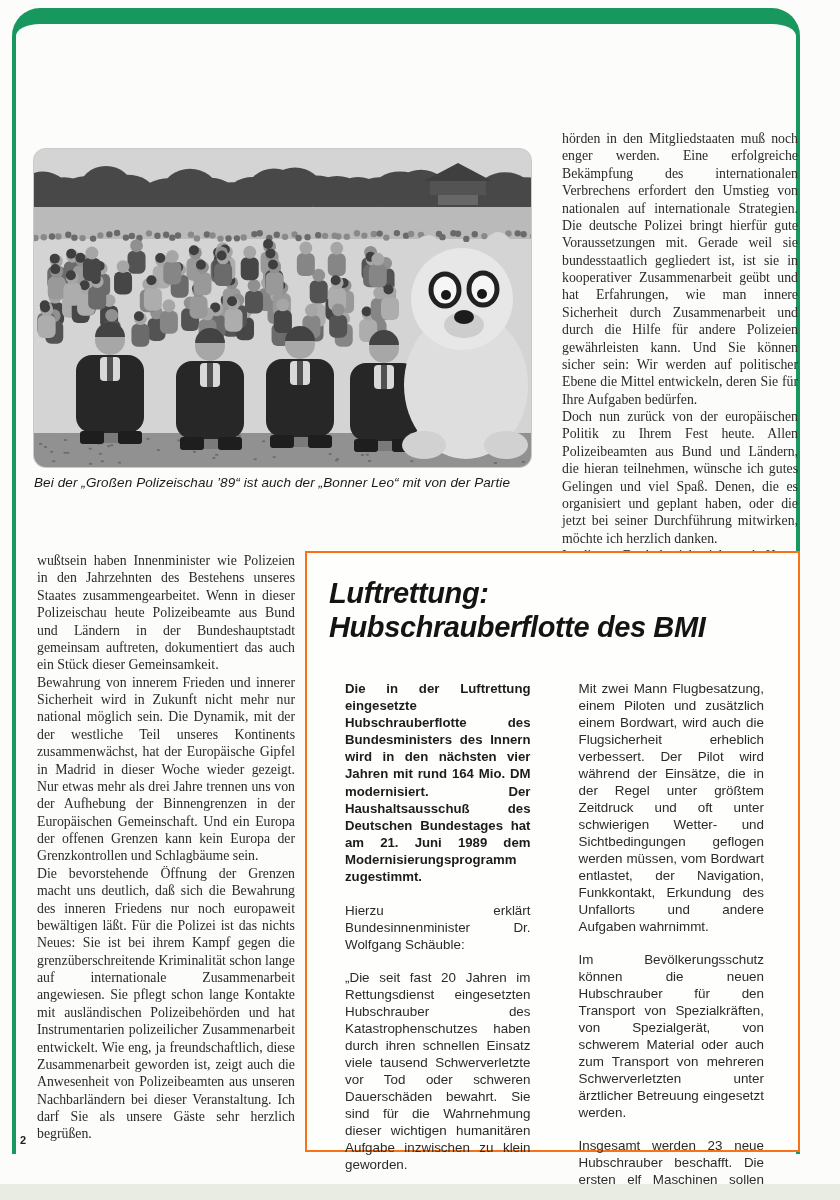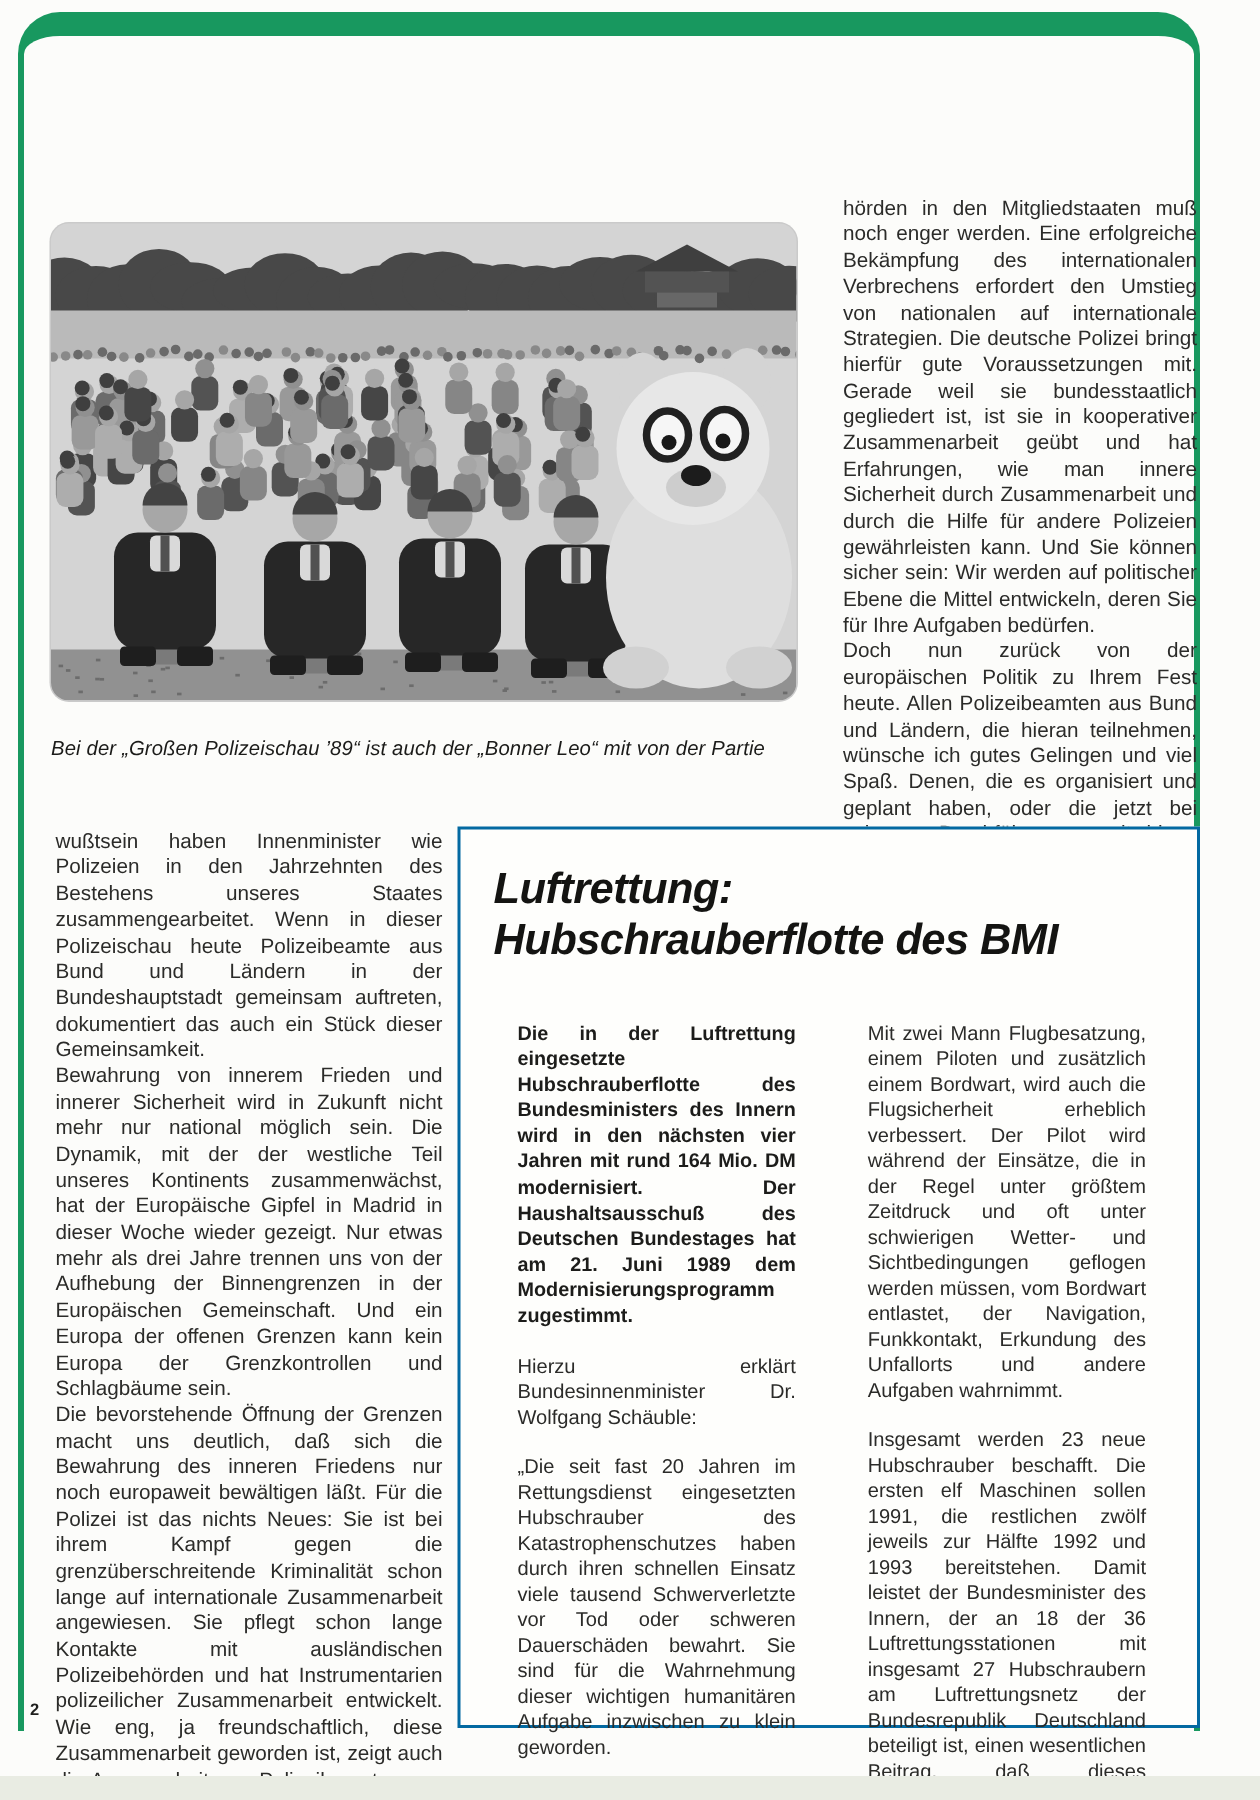--- a/index.html
+++ b/index.html
@@ -26,33 +26,33 @@
     font-size:11px;font-weight:bold;color:#1f1f1d;
   }
   .photo-figure{position:absolute;left:34px;top:149px;width:497px;}
   .photo-box{
     width:497px;height:318px;border-radius:12px;overflow:hidden;
     background:#cfcfca;filter:grayscale(1) contrast(1.03);
     box-shadow:0 0 0 1px #c8c8c2;
   }
   .photo-box svg{display:block;}
   .caption{
-    margin-top:24px;font-style:italic;font-size:13.5px;color:#1b1b19;
+    margin-top:8px;font-style:italic;font-size:13.5px;color:#1b1b19;
     letter-spacing:.1px;
   }
   .col{
     position:absolute;font-size:13.8px;line-height:1.26;
     text-align:justify;color:#2b2b29;
   }
-  .col p{margin:0;}
+  .col p{margin:0;font-family:Liberation Serif, serif;}
   .col-right{left:562px;top:130px;width:236px;}
   .col-left{left:37px;top:552px;width:258px;}
   .article-box{
     position:absolute;left:305px;top:551px;width:495px;height:601px;
-    box-sizing:border-box;border:2px solid #0369a1;background:#fefefc;
+    box-sizing:border-box;border:2px solid #f97316;background:#fefefc;
     padding:10px 18px 0 22px;
   }
   .article-title{
     margin-top:14px;font-size:29px;line-height:1.16;
     font-weight:bold;font-style:italic;color:#141412;
     letter-spacing:-0.4px;
   }
   .article-title span{display:block;}
   .article-cols{display:flex;gap:16px;margin-top:18px;}
   .article-col{flex:1;font-size:13.4px;line-height:1.27;text-align:justify;color:#2b2b29;}
@@ -473,19 +473,20 @@
   <div class="article-cols">
     <div class="article-col">
       <p class="lead">Die in der Luftrettung eingesetzte Hubschrauberflotte des Bundesministers des Innern wird in den nächsten vier Jahren mit rund 164 Mio. DM modernisiert. Der Haushaltsausschuß des Deutschen Bundestages hat am 21. Juni 1989 dem Modernisierungsprogramm zugestimmt.</p>
       <p class="announce">Hierzu erklärt Bundesinnenminister Dr. Wolfgang Schäuble:</p>
       <p>„Die seit fast 20 Jahren im Rettungsdienst eingesetzten Hubschrauber des Katastrophenschutzes haben durch ihren schnellen Einsatz viele tausend Schwerverletzte vor Tod oder schweren Dauerschäden bewahrt. Sie sind für die Wahrnehmung dieser wichtigen humanitären Aufgabe inzwischen zu klein geworden.</p>
       <p>Mit der Beschaffung neuer, größerer Hubschrauber sollen die Rettungskapazität verbessert, die Flugsicherheit erhöht und die Aufgabenwahrnehmung im Bevölkerungsschutz besser erfüllt werden.</p>
 
     </div>
     <div class="article-col">
       <p>Mit zwei Mann Flugbesatzung, einem Piloten und zusätzlich einem Bordwart, wird auch die Flugsicherheit erheblich verbessert. Der Pilot wird während der Einsätze, die in der Regel unter größtem Zeitdruck und oft unter schwierigen Wetter- und Sichtbedingungen geflogen werden müssen, vom Bordwart entlastet, der Navigation, Funkkontakt, Erkundung des Unfallorts und andere Aufgaben wahrnimmt.</p>
+      <p>Im Bevölkerungsschutz können die neuen Hubschrauber für den Transport von Spezialkräften, von Spezialgerät, von schwerem Material oder auch zum Transport von mehreren Schwerverletzten unter ärztlicher Betreuung eingesetzt werden.</p>
       <p>Insgesamt werden 23 neue Hubschrauber beschafft. Die ersten elf Maschinen sollen 1991, die restlichen zwölf jeweils zur Hälfte 1992 und 1993 bereitstehen. Damit leistet der Bundesminister des Innern, der an 18 der 36 Luftrettungsstationen mit insgesamt 27 Hubschraubern am Luftrettungsnetz der Bundesrepublik Deutschland beteiligt ist, einen wesentlichen Beitrag, daß dieses Luftrettungsnetz seine weltweit anerkannte Leistungsfähigkeit weiter verbessert.“</p>
     </div>
   </div>
 </div>
 
 <div class="pagenum">2</div>
 <div class="footer-strip"></div>
 
 </body></html>

